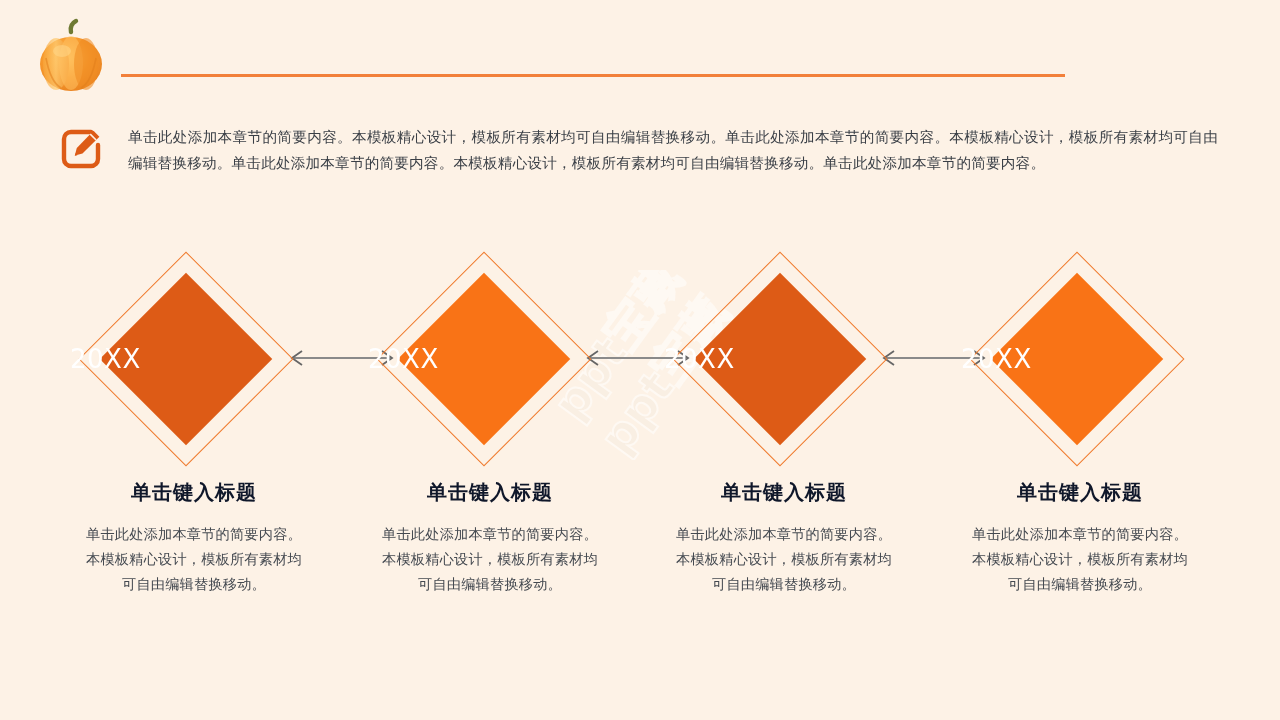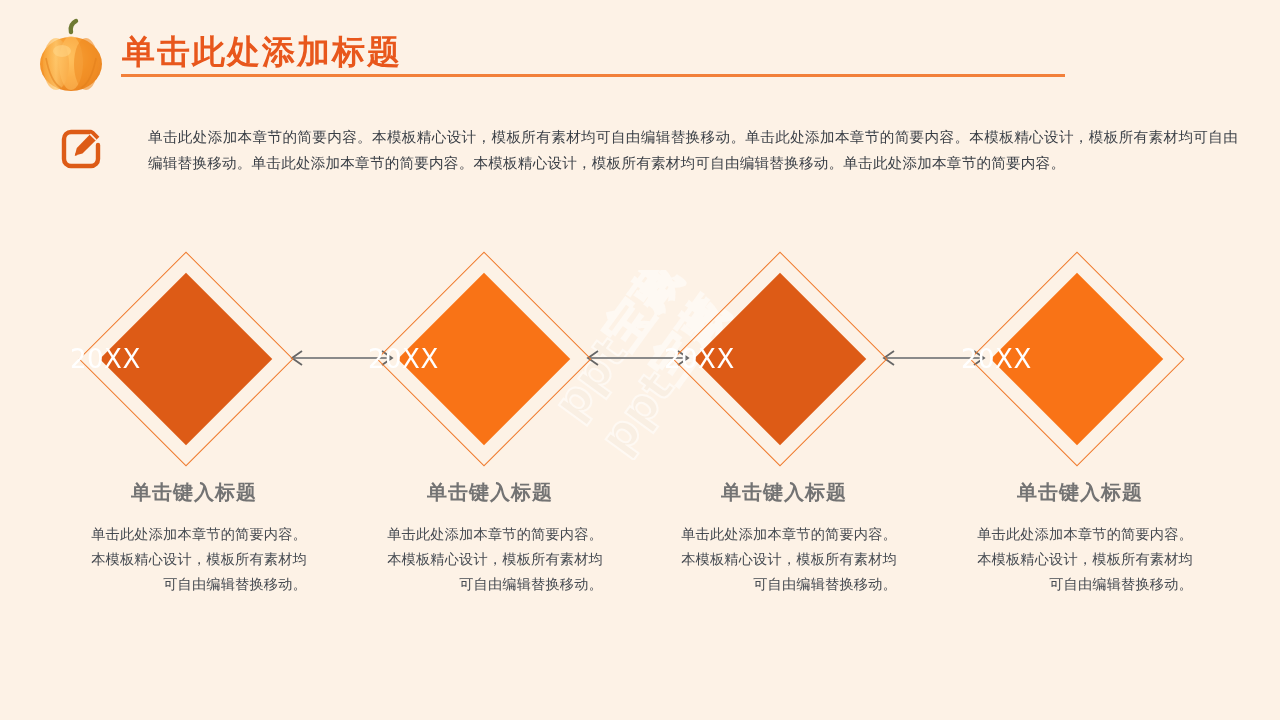--- a/index.html
+++ b/index.html
@@ -78,21 +78,20 @@
 
   
   .intro {
     position: absolute;
     left: 58px;
     top: 124px;
     width: 1180px;
     z-index: 3;
     display: flex;
     align-items: flex-start;
-    justify-content: space-between;
   }
 
   .edit-icon {
     flex: 0 0 auto;
     width: 46px;
     height: 46px;
     margin-top: 2px;
   }
 
   .intro-text {
@@ -182,31 +181,31 @@
   .caption {
     position: absolute;
     top: 0;
     width: 232px;
     text-align: center;
   }
 
   .caption h3 {
     font-size: 20px;
     font-weight: 700;
-    color: #737373;
+    color: #0f172a;
     letter-spacing: 1px;
     line-height: 28px;
     margin-bottom: 16px;
   }
 
   .caption p {
     font-size: 14.2px;
     line-height: 25px;
     color: #444950;
-    text-align: right;
+    text-align: center;
     letter-spacing: 0.2px;
     padding: 0 3px;
   }
 </style>
 </head>
 <body>
 
 <div class="slide">
 
   <div class="watermark">
@@ -238,21 +237,20 @@
         <ellipse cx="43" cy="46" rx="31" ry="27" fill="url(#pg)"></ellipse>
         <ellipse cx="28" cy="46" rx="13" ry="26" fill="url(#pl)" opacity="0.72"></ellipse>
         <ellipse cx="43" cy="45" rx="12" ry="27" fill="#ffc163" opacity="0.55"></ellipse>
         <ellipse cx="58" cy="46" rx="12" ry="26" fill="#ef8b23" opacity="0.58"></ellipse>
         <path d="M18 40 C21 56 26 66 33 70" stroke="#e07e1c" stroke-width="1.6" fill="none" opacity="0.55"></path>
         <path d="M68 40 C65 56 60 66 53 70" stroke="#e07e1c" stroke-width="1.6" fill="none" opacity="0.55"></path>
         <ellipse cx="34" cy="33" rx="9" ry="6" fill="#ffd98d" opacity="0.5"></ellipse>
       </svg>
     </div>
 
-    <div class="slide-title">单击此处添加标题</div>
     <div class="title-rule"></div>
   </div>
 
   <div class="intro">
     <div class="edit-icon">
       <svg width="46" height="46" viewBox="0 0 46 46" xmlns="http://www.w3.org/2000/svg">
         <path d="M33 6 H13 C9.1 6 6 9.1 6 13 V33 C6 36.9 9.1 40 13 40 H33 C36.9 40 40 36.9 40 33 V19" fill="none" stroke="#dd5b16" stroke-width="4.4" stroke-linecap="round"></path>
         <path d="M35.5 4.8 L41.4 10.7 L24.5 27.6 L16.8 29.6 L18.8 21.9 Z" fill="#dd5b16"></path>
         <path d="M17.4 27.2 L19.4 29.2 L16.8 29.8 Z" fill="#dd5b16"></path>
         <path d="M32.2 8.1 L38.1 14" stroke="#fdf2e6" stroke-width="1.6"></path>

